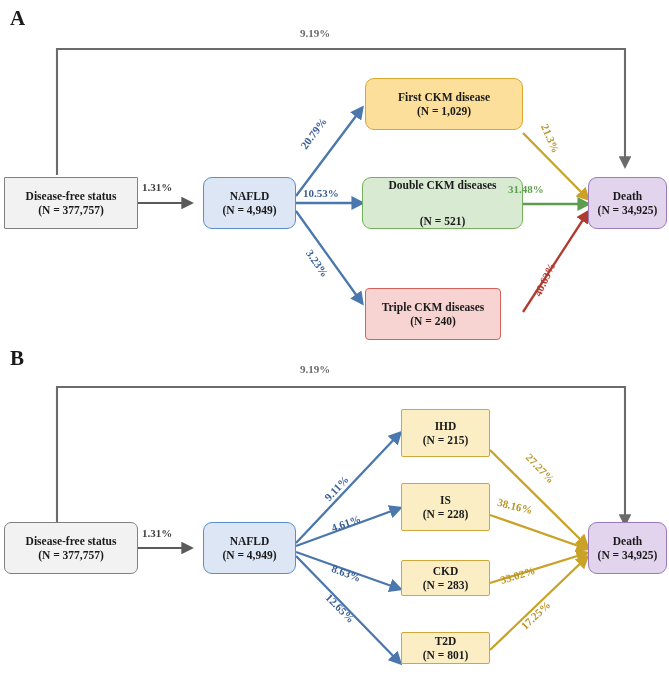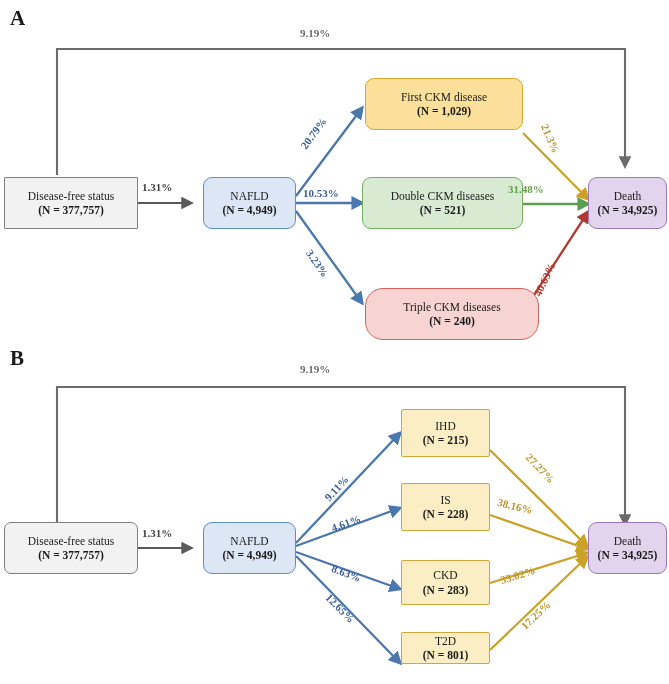--- a/index.html
+++ b/index.html
@@ -30,21 +30,21 @@
     flex-direction: column;
     align-items: center;
     justify-content: center;
     font-family: "Liberation Serif", "DejaVu Serif", serif;
     font-size: 11.5px;
     color: #1a1a1a;
     text-align: center;
     line-height: 1.22;
     z-index: 5;
   }
-  .node .nlabel { font-weight: normal; white-space: nowrap; }
+  .node .nlabel { font-weight: bold; white-space: nowrap; }
   .node .nsub   { font-weight: bold; white-space: nowrap; }
   .edge-label {
     position: absolute;
     font-family: "Liberation Serif", "DejaVu Serif", serif;
     font-weight: bold;
     font-size: 11px;
     white-space: nowrap;
     line-height: 1;
     z-index: 7;
     transform-origin: 50% 50%;
@@ -133,26 +133,26 @@
   <div class="node" style="left:203px; top:177px; width:93px; height:52px; background:#dce6f4; border:1.6px solid #5b8fc9; border-radius:9px;">
     <div class="nlabel">NAFLD</div>
     <div class="nsub">(N = 4,949)</div>
   </div>
 
   <div class="node" style="left:365px; top:78px; width:158px; height:52px; background:#fbdf9a; border:1.6px solid #d9a62e; border-radius:9px;">
     <div class="nlabel">First CKM disease</div>
     <div class="nsub">(N = 1,029)</div>
   </div>
 
-  <div class="node" style="left:362px; top:177px; width:161px; height:52px; background:#d9ead3; border:1.6px solid #77b05a; border-radius:9px;">
+  <div class="node" style="left:362px; top:177px; width:161px; height:52px; background:#d9ead3; border:1.6px solid #77b05a; border-radius:9px;justify-content:space-between;">
     <div class="nlabel">Double CKM diseases</div>
     <div class="nsub">(N = 521)</div>
   </div>
 
-  <div class="node" style="left:365px; top:288px; width:174px; height:52px; background:#f7d4d1; border:1.6px solid #d4625c; border-radius:18px;">
+  <div class="node" style="left:365px; top:288px; width:136px; height:52px; background:#f7d4d1; border:1.6px solid #d4625c; border-radius:4px;">
     <div class="nlabel">Triple CKM diseases</div>
     <div class="nsub">(N = 240)</div>
   </div>
 
   <div class="node" style="left:588px; top:177px; width:79px; height:52px; background:#e2d4ec; border:1.6px solid #9b79bb; border-radius:9px;">
     <div class="nlabel">Death</div>
     <div class="nsub">(N = 34,925)</div>
   </div>
 
   <div class="edge-label" style="left:300px; top:28px; color:#6b6b6b;">9.19%</div>
@@ -179,21 +179,21 @@
   <div class="node" style="left:401px; top:409px; width:89px; height:48px; background:#fbeec4; border:1.6px solid #d0a73c; border-radius:2px;">
     <div class="nlabel">IHD</div>
     <div class="nsub">(N = 215)</div>
   </div>
 
   <div class="node" style="left:401px; top:483px; width:89px; height:48px; background:#fbeec4; border:1.6px solid #d0a73c; border-radius:2px;">
     <div class="nlabel">IS</div>
     <div class="nsub">(N = 228)</div>
   </div>
 
-  <div class="node" style="left:401px; top:560px; width:89px; height:45px; background:#fbeec4; border:1.6px solid #d0a73c; border-radius:2px;">
+  <div class="node" style="left:401px; top:560px; width:89px; height:36px; background:#fbeec4; border:1.6px solid #d0a73c; border-radius:2px;">
     <div class="nlabel">CKD</div>
     <div class="nsub">(N = 283)</div>
   </div>
 
   <div class="node" style="left:401px; top:632px; width:89px; height:32px; background:#fbeec4; border:1.6px solid #d0a73c; border-radius:2px;">
     <div class="nlabel">T2D</div>
     <div class="nsub">(N = 801)</div>
   </div>
 
   <div class="node" style="left:588px; top:522px; width:79px; height:52px; background:#e2d4ec; border:1.6px solid #9b79bb; border-radius:9px;">

